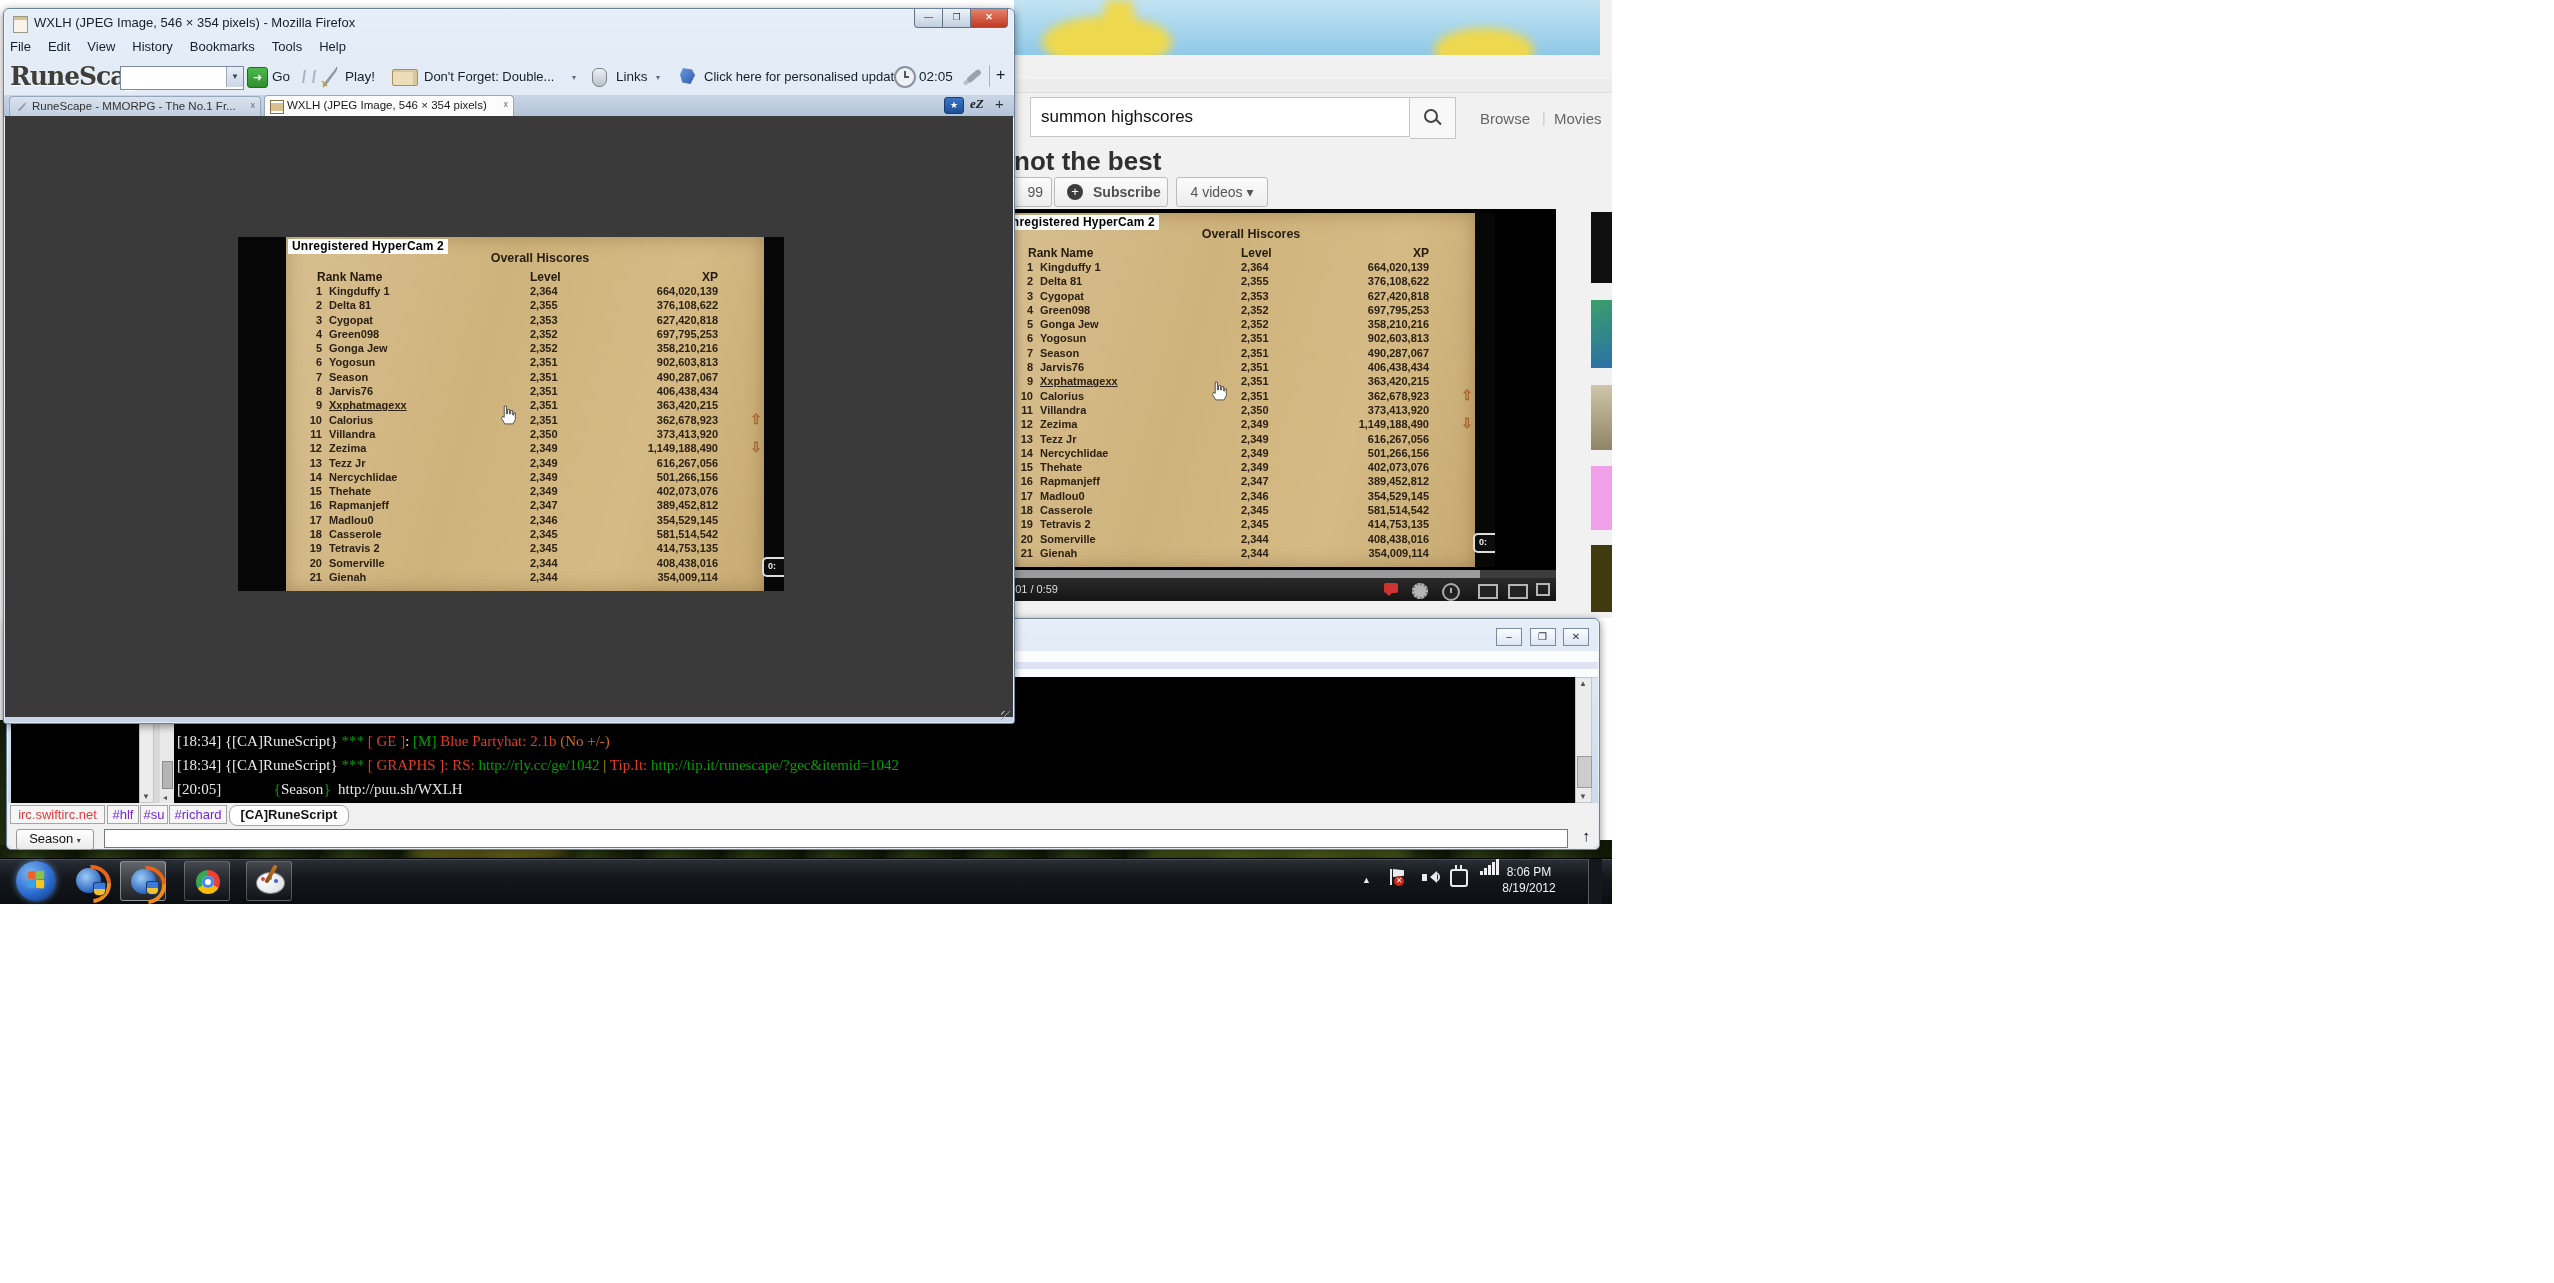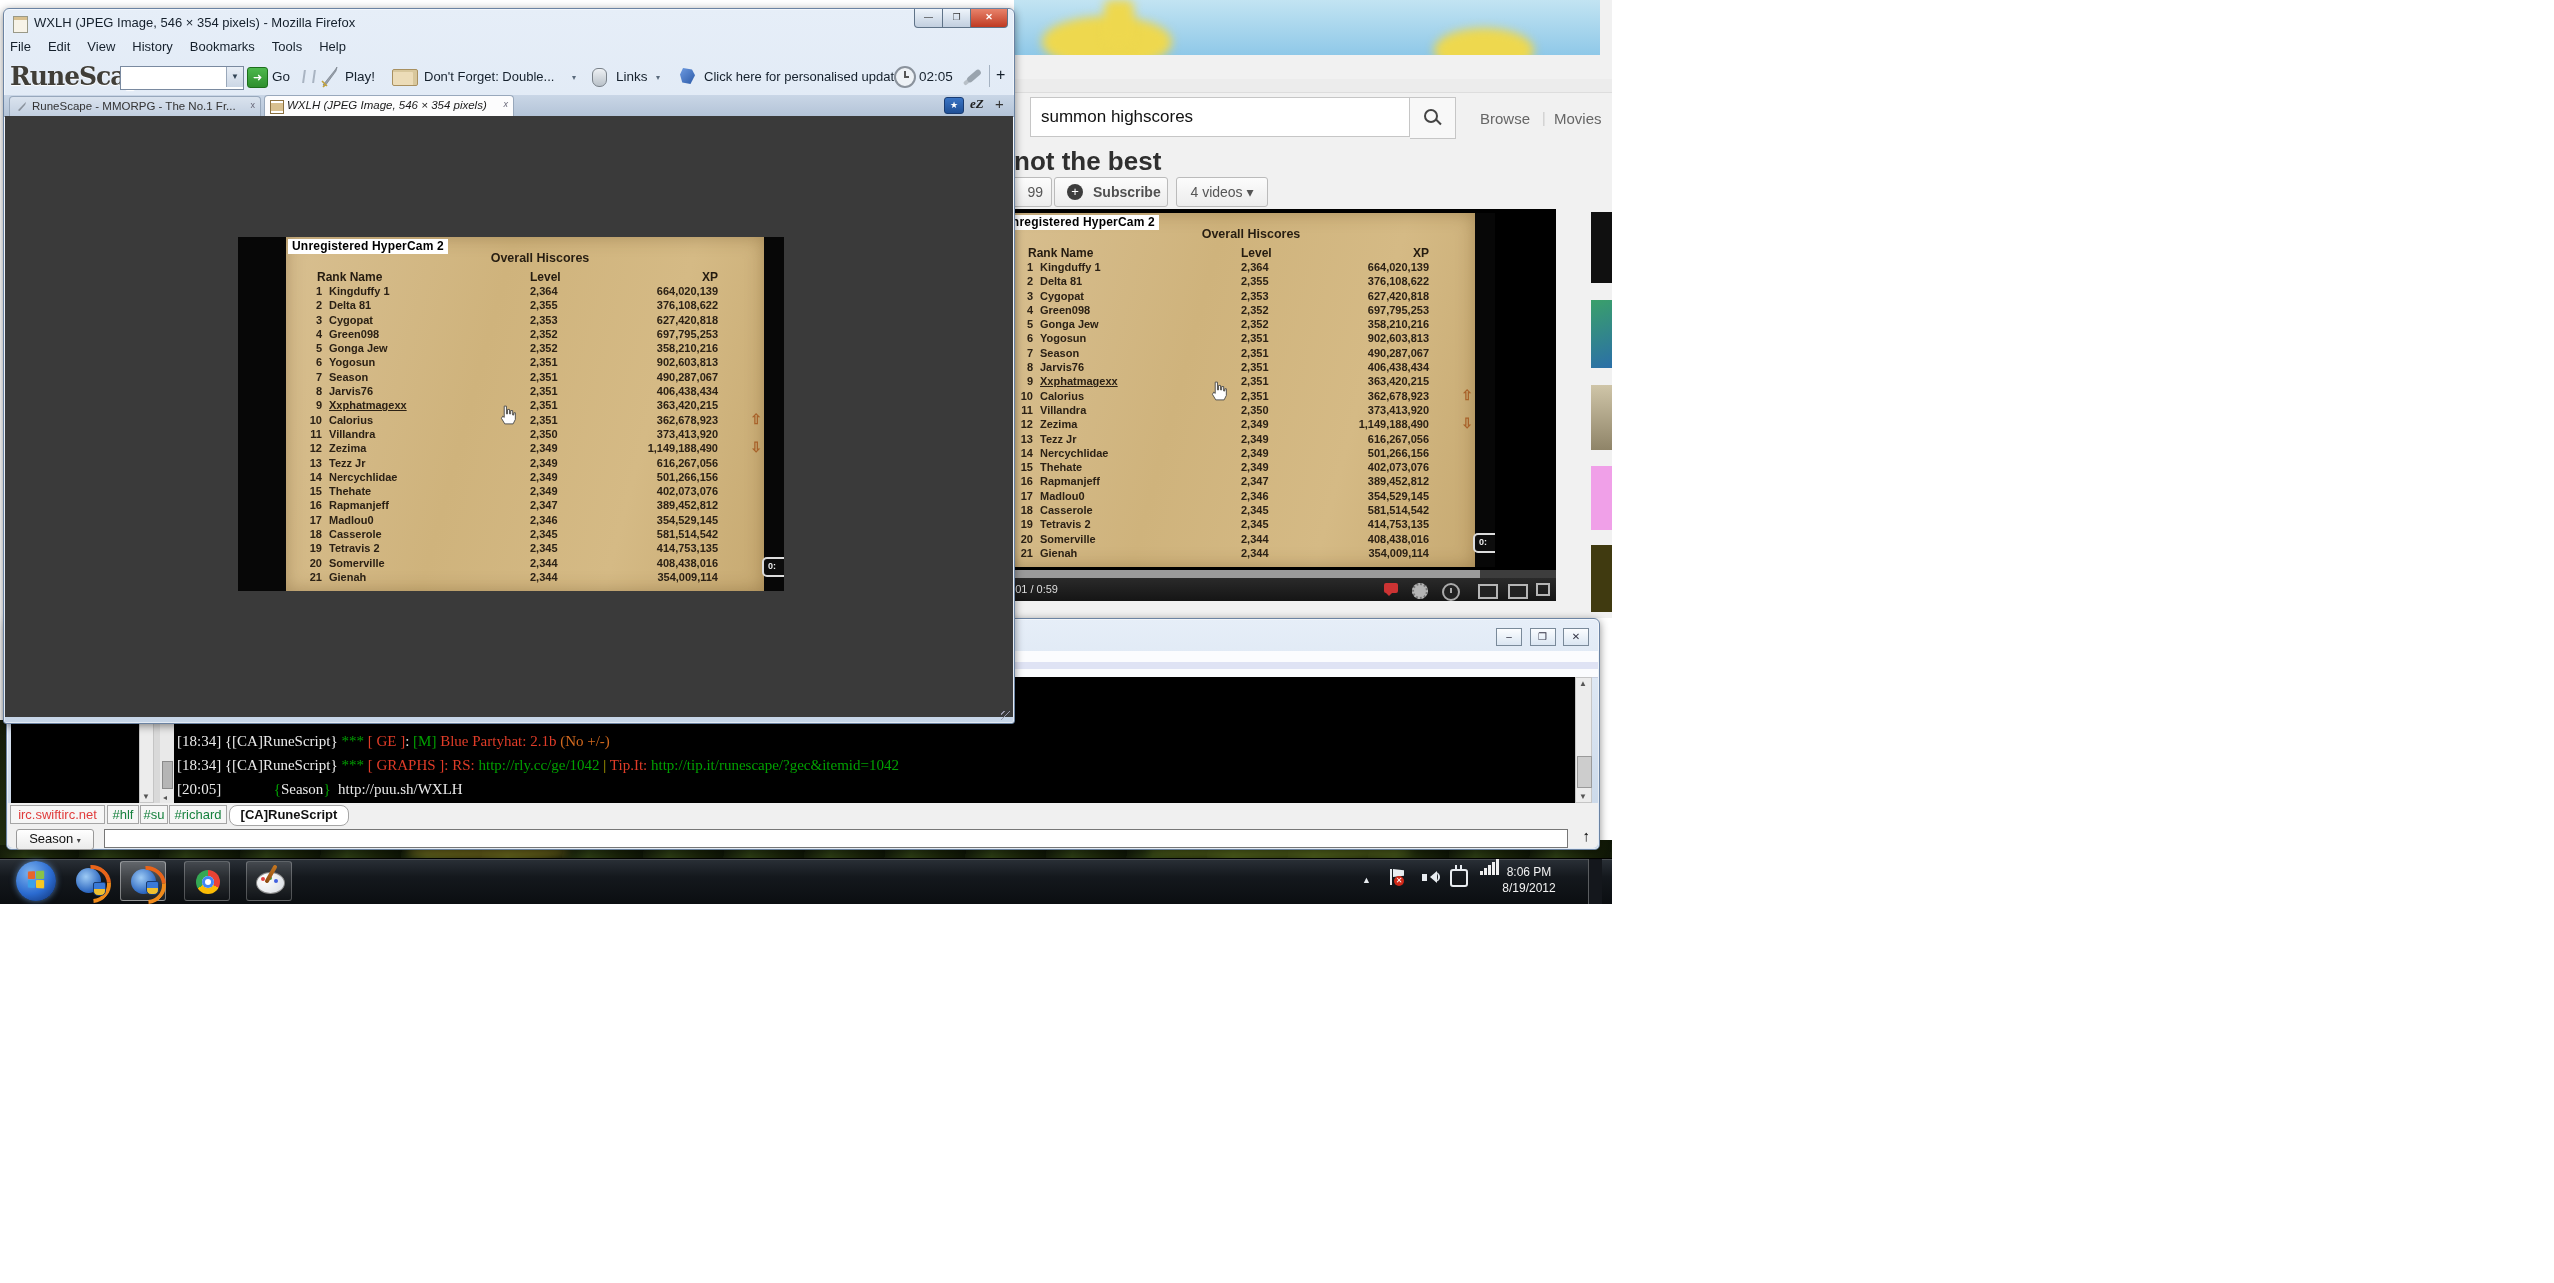--- a/index.html
+++ b/index.html
@@ -37,21 +37,21 @@
   .postcard{width:24px;height:15px;background:#ecdcb8;border:1px solid #a89060;border-radius:2px;box-shadow:inset -4px 2px 0 #d8c79c;}
   .mouse-ico{width:13px;height:17px;background:linear-gradient(#eef1f4,#b9c1c9);border:1px solid #7a828a;border-radius:6px 6px 7px 7px;}
   .blue-ico{width:15px;height:16px;background:linear-gradient(135deg,#6d9ae0,#2c5aa8);clip-path:polygon(20% 0,80% 10%,100% 45%,70% 100%,15% 90%,0 40%);}
   .clock-ico{width:18px;height:18px;border-radius:50%;border:2px solid #8a929c;background:#eef2f6;}
   .clock-ico i{position:absolute;left:8px;top:3px;width:2px;height:6px;background:#555;}
   .clock-ico b{position:absolute;left:8px;top:8px;width:5px;height:2px;background:#555;}
   .wrench{width:16px;height:6px;background:#9aa4ae;border-radius:3px;transform:rotate(-40deg);box-shadow:-6px 0 0 -1px #b8c0c8;}
   .ff-tabbar{left:0;top:86px;right:0;height:21px;background:linear-gradient(#c9d6e6,#b4c4d8);border-bottom:1px solid #8fa0b4;}
   .fftab{top:1px;height:19px;border:1px solid #98a8bc;border-bottom:none;border-radius:4px 4px 0 0;font-size:11.5px;color:#333;}
   .fftab.inactive{left:5px;width:250px;background:linear-gradient(#dae3ee,#c2cfe0);}
-  .fftab.active{left:260px;width:248px;background:#fcfcfd;color:#1a1a1a;top:0;height:21px;font-style:italic;}
+  .fftab.active{left:260px;width:248px;background:#fcfcfd;color:#1a1a1a;top:0;height:21px;}
   .fftab .lbl{position:absolute;left:22px;top:3px;right:18px;overflow:hidden;white-space:nowrap;}
   .fftab .x{position:absolute;right:5px;top:3px;font-size:9px;color:#667;}
   .film-ico{position:absolute;left:5px;top:4px;width:12px;height:12px;background:#d8c090;border:1px solid #8a7040;box-shadow:inset 0 2px 0 #fff,inset 0 -2px 0 #fff;}
   .sword10{position:absolute;left:6px;top:4px;width:11px;height:11px;}
   .starbtn{left:940px;top:2px;width:18px;height:15px;border-radius:3px;background:linear-gradient(#3a74c4,#1f4f96);border:1px solid #1a3c72;color:#fff;font-size:9px;line-height:14px;text-align:center;}
   .ezbtn{left:966px;top:1px;font:italic bold 13px "Liberation Serif",serif;color:#222;}
   .plusbtn{left:991px;top:0px;font-size:15px;color:#333;}
   .ff-content{left:1px;top:107px;width:1008px;height:601px;background:#3a3a3a;overflow:hidden;}
   .ff-grip{right:3px;bottom:2px;width:10px;height:10px;background:
      linear-gradient(135deg,transparent 6px,#99a 6px,#99a 7px,transparent 7px),
@@ -135,21 +135,21 @@
   .midscroll .lf{position:absolute;left:3px;bottom:1px;font-size:8px;color:#555;}
   .chatlines{left:166px;top:52px;right:30px;}
   .chatline{font:15px/24px "Liberation Serif",serif;white-space:pre;}
   .rscroll{right:0;top:0;width:17px;height:126px;background:#ececec;border:1px solid #c5c5c5;box-sizing:border-box;}
   .rscroll .up{position:absolute;top:1px;left:3px;font-size:8px;color:#555;}
   .rscroll .dn{position:absolute;bottom:1px;left:3px;font-size:8px;color:#555;}
   .rscroll .th{position:absolute;left:1px;top:78px;width:13px;height:30px;background:#cdcdcd;border:1px solid #9a9a9a;}
   .irc-bottom{left:1px;top:184px;right:1px;height:45px;background:#f0f0f0;border-radius:0 0 5px 5px;}
   .irctab{position:absolute;top:2px;height:19px;border:1px solid #a5a5a5;background:#f6f6f6;font-size:13px;line-height:18px;text-align:center;box-sizing:border-box;}
   .t-red{color:#e03c3c;}
-  .t-green{color:#15803d;}
+  .t-green{color:#6d28d9;}
   .t-active{background:#fff;font-weight:bold;color:#111;height:21px;}
   .season-btn{left:8px;top:26px;width:76px;height:19px;background:linear-gradient(#fff,#ebebeb);border:1px solid #999;border-radius:3px;font-size:13px;line-height:18px;text-align:center;color:#111;}
   .irc-input{left:96px;top:26px;width:1462px;height:17px;background:#fff;border:1px solid #777;}
   .send-up{right:8px;top:24px;font-weight:bold;font-size:15px;color:#000;}
 
   
   #taskbar{left:0;top:858px;width:1612px;height:45px;background:linear-gradient(#2a3037 0%,#14181d 40%,#0b0e11 100%);border-top:1px solid #000;box-shadow:inset 0 1px 0 rgba(255,255,255,.15);}
   .orb{left:16px;top:2px;width:40px;height:40px;border-radius:50%;background:radial-gradient(circle at 35% 30%,#7db4f0,#2b6bd0 55%,#0d2a66);box-shadow:0 0 6px rgba(120,180,255,.6);}
   .flag{position:absolute;left:11px;top:10px;width:18px;height:18px;display:grid;grid-template-columns:8px 8px;grid-template-rows:8px 8px;gap:1px;transform:perspective(40px) rotateY(-16deg);}
   .flag i{border-radius:1px;}

